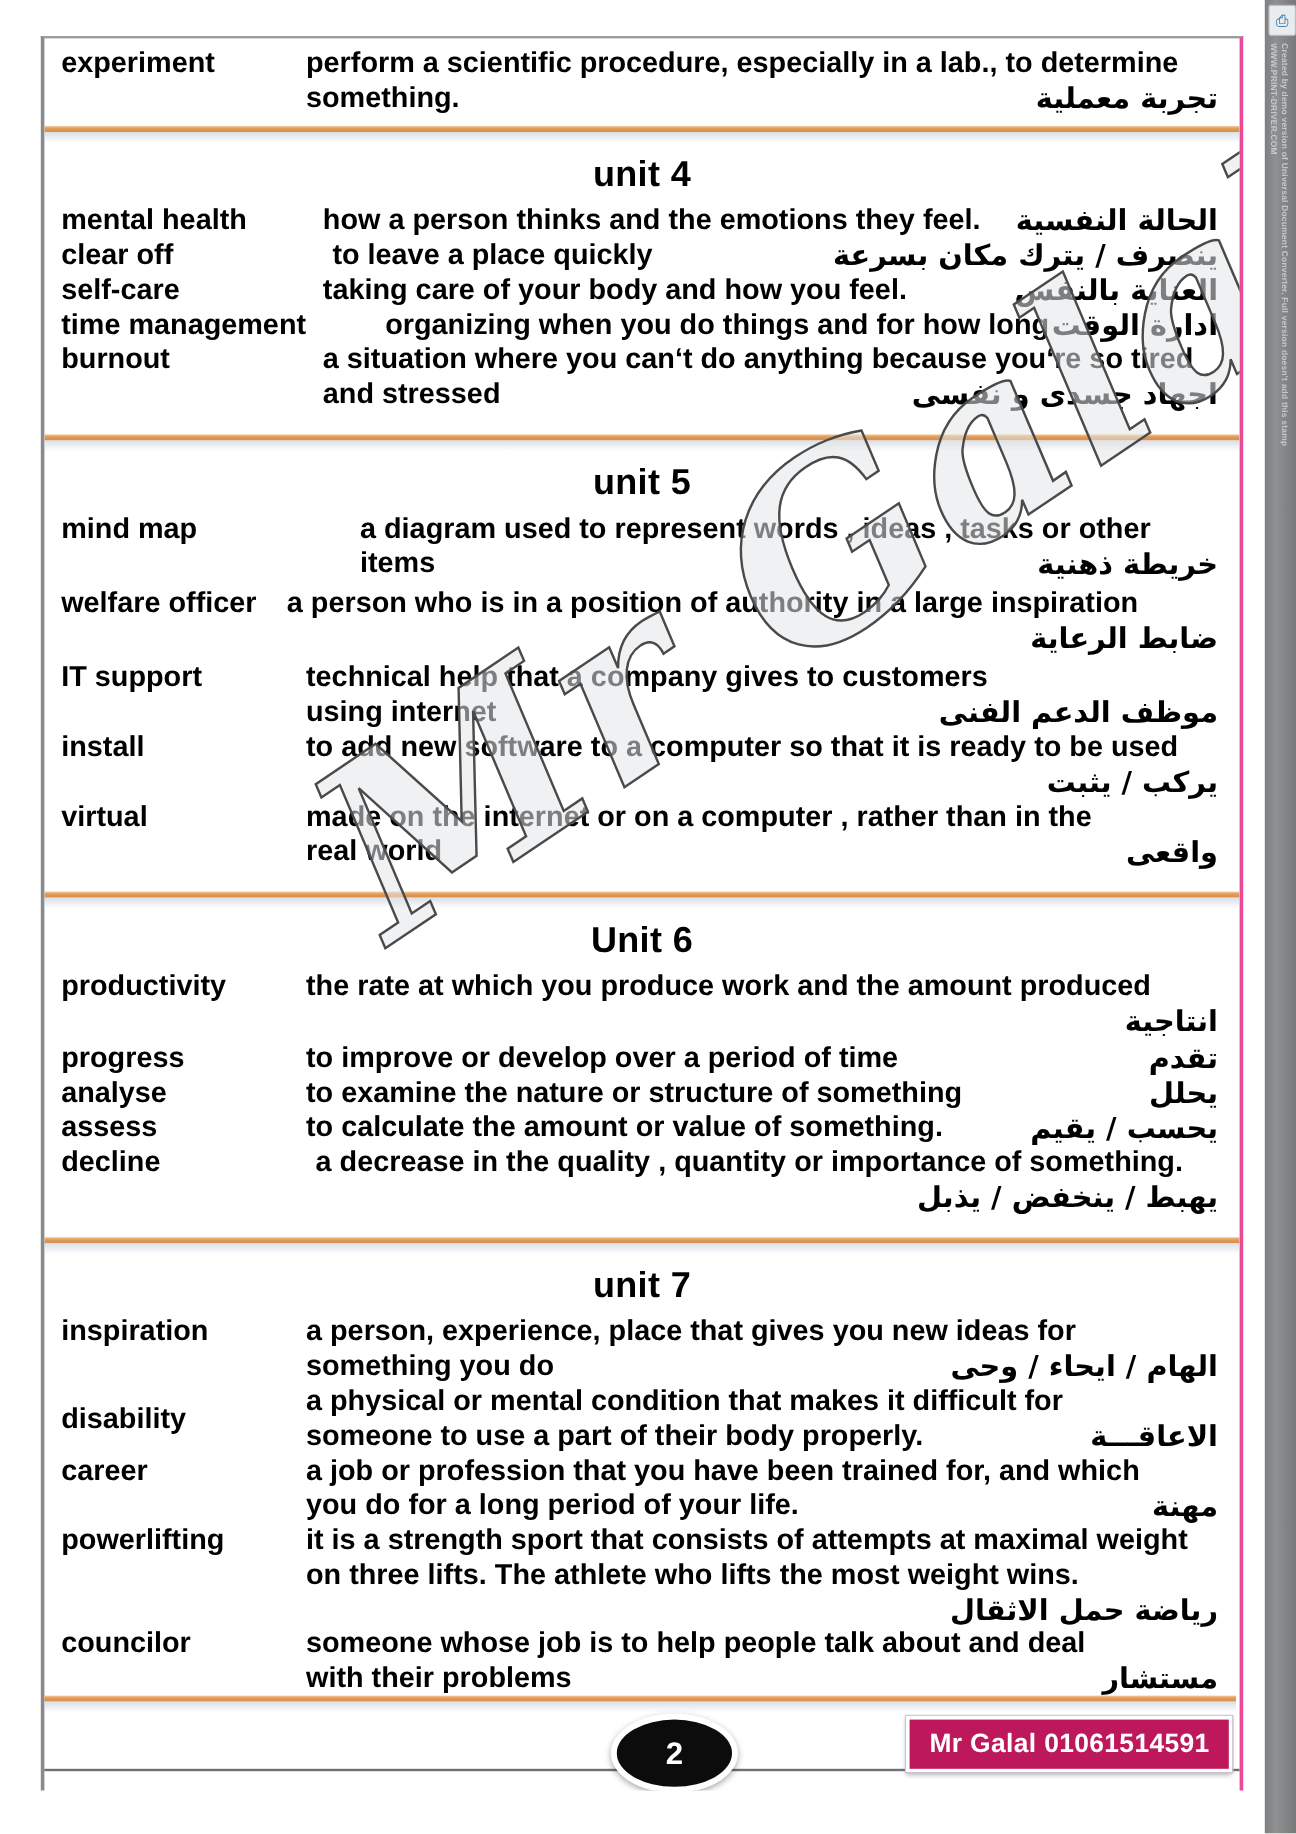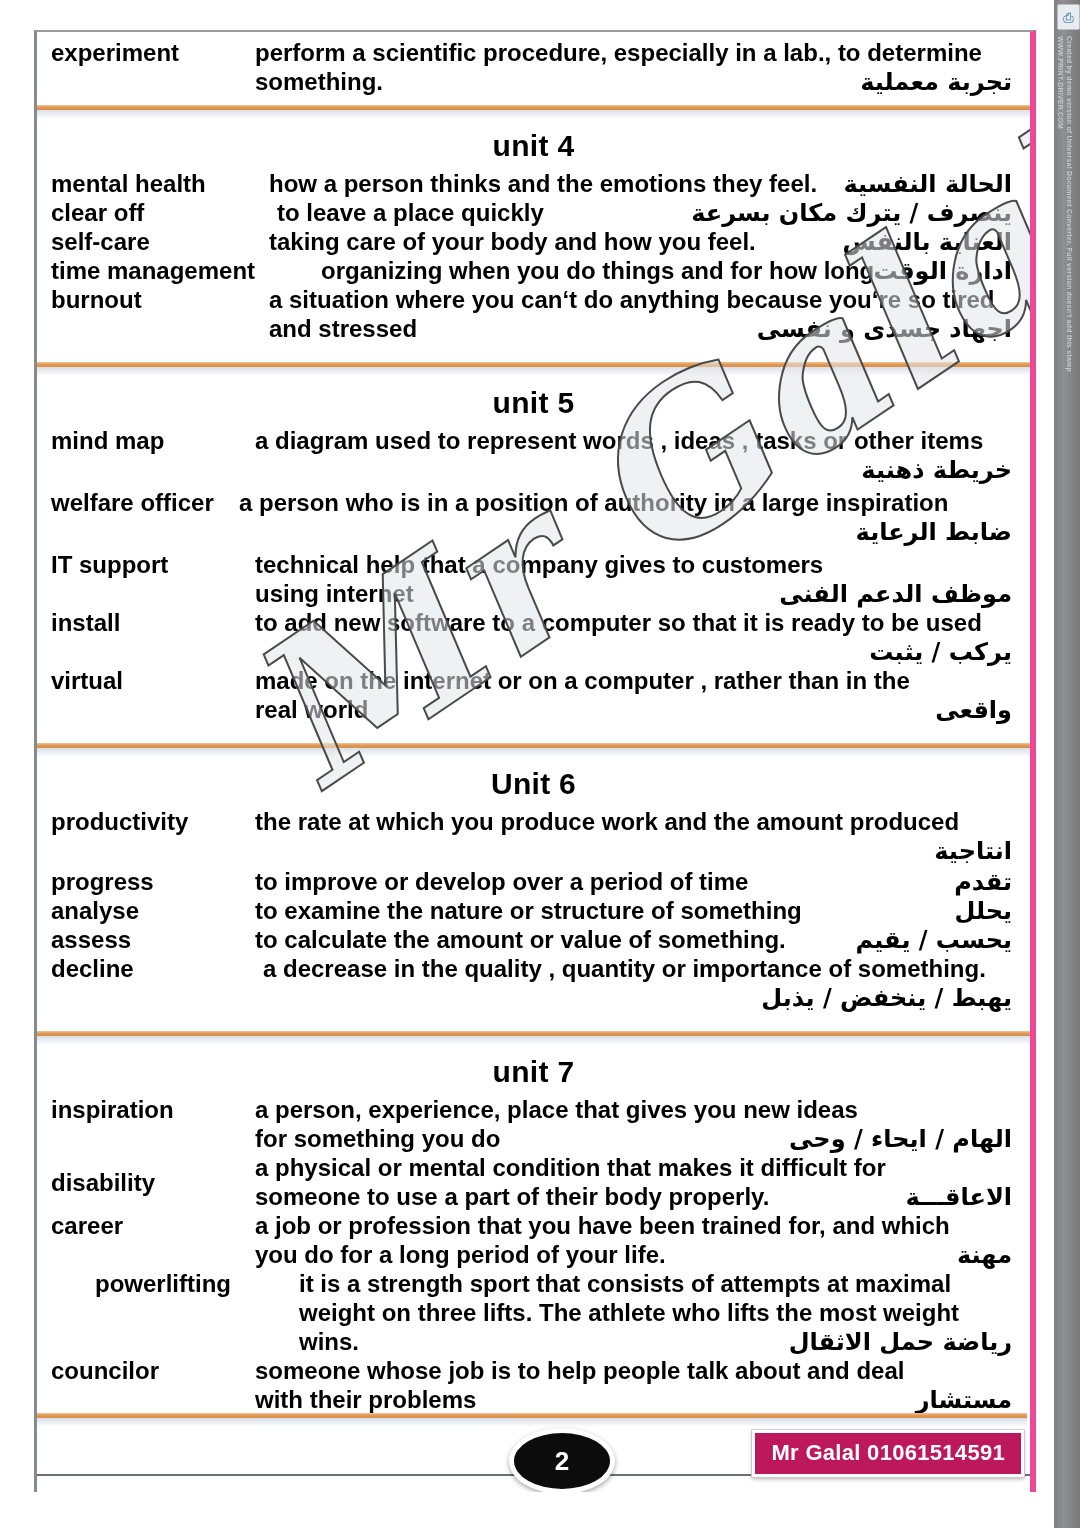--- a/index.html
+++ b/index.html
@@ -24,21 +24,21 @@
   }
 
   
   #sheet {
     position: absolute;
     left: 34px;
     top: 30px;
     width: 1002px;
     height: 1462px;
     border-left: 3px solid #888b8d;
-    border-right: 6px solid #ec4899;
+    border-right: 3px solid #ec4899;
     border-top: 2px solid #9a9c9e;
     box-sizing: border-box;
     background: #ffffff;
     overflow: hidden;
   }
 
   
   #stamp-strip {
     position: absolute;
     right: 0; top: 0;
@@ -294,21 +294,21 @@
     </div>
 
     <div class="sep">
         <div class="bar"></div>
         <div class="shade"></div>
       </div>
 
     <div class="section">
       <div class="unit-title">unit 5</div>
 
-      <div class="entry" style="min-height:62px;">
+      <div class="entry" style="min-height:62px;gap:45px;">
         <div class="term">mind map</div>
         <div class="def i1">a diagram used to represent words , ideas , tasks or other items</div>
         <div class="ar r1">خريطة ذهنية</div>
       </div>
 
       <div class="entry" style="min-height:62px;">
         <div class="term" style="flex-basis:188px;">welfare officer</div>
         <div class="def">a person who is in a position of authority in a large inspiration</div>
         <div class="ar r1">ضابط الرعاية</div>
       </div>
@@ -392,21 +392,21 @@
         <div class="def i1" style="padding-right:110px;">a physical or mental condition that makes it difficult for someone to use a part of their body properly.</div>
         <div class="ar r1">الاعاقـــة</div>
       </div>
 
       <div class="entry" style="min-height:58px;">
         <div class="term">career</div>
         <div class="def i1" style="padding-right:50px;">a job or profession that you have been trained for, and which you do for a long period of your life.</div>
         <div class="ar r1">مهنة</div>
       </div>
 
-      <div class="entry" style="min-height:86px;margin-left:44px;">
+      <div class="entry" style="min-height:86px;">
         <div class="term">powerlifting</div>
         <div class="def i1">it is a strength sport that consists of attempts at maximal weight on three lifts. The athlete who lifts the most weight wins.</div>
         <div class="ar" style="top:60px;">رياضة حمل الاثقال</div>
       </div>
 
       <div class="entry" style="min-height:58px;">
         <div class="term">councilor</div>
         <div class="def i1" style="padding-right:60px;">someone whose job is to help people talk about and deal with their problems</div>
         <div class="ar r1">مستشار</div>
       </div>

